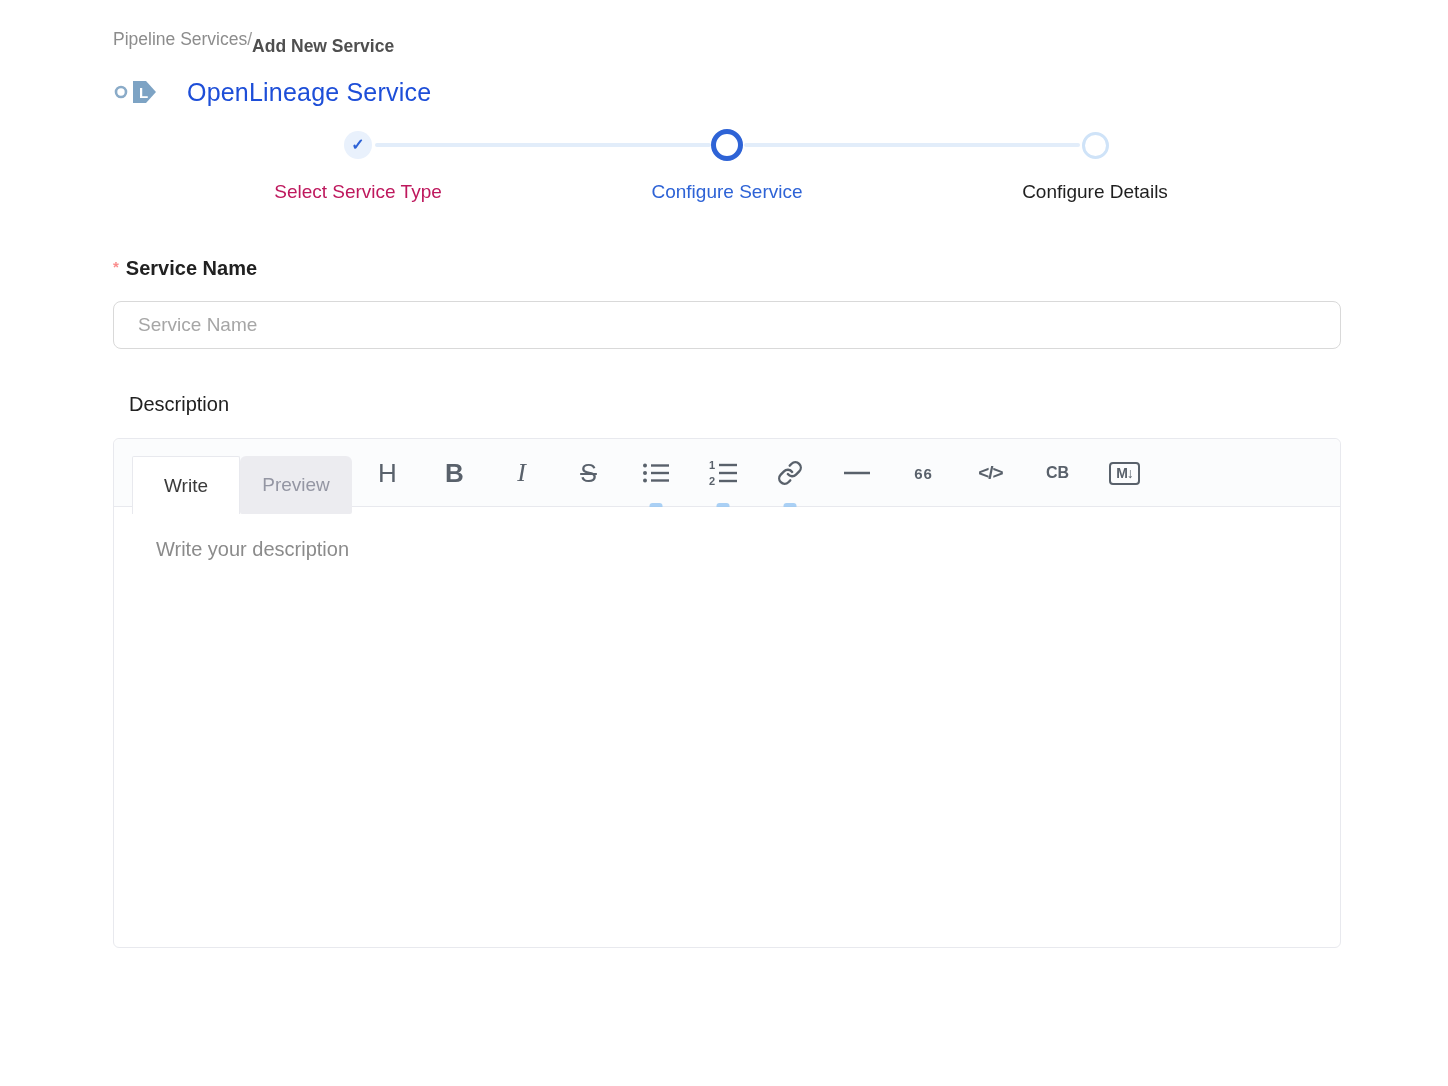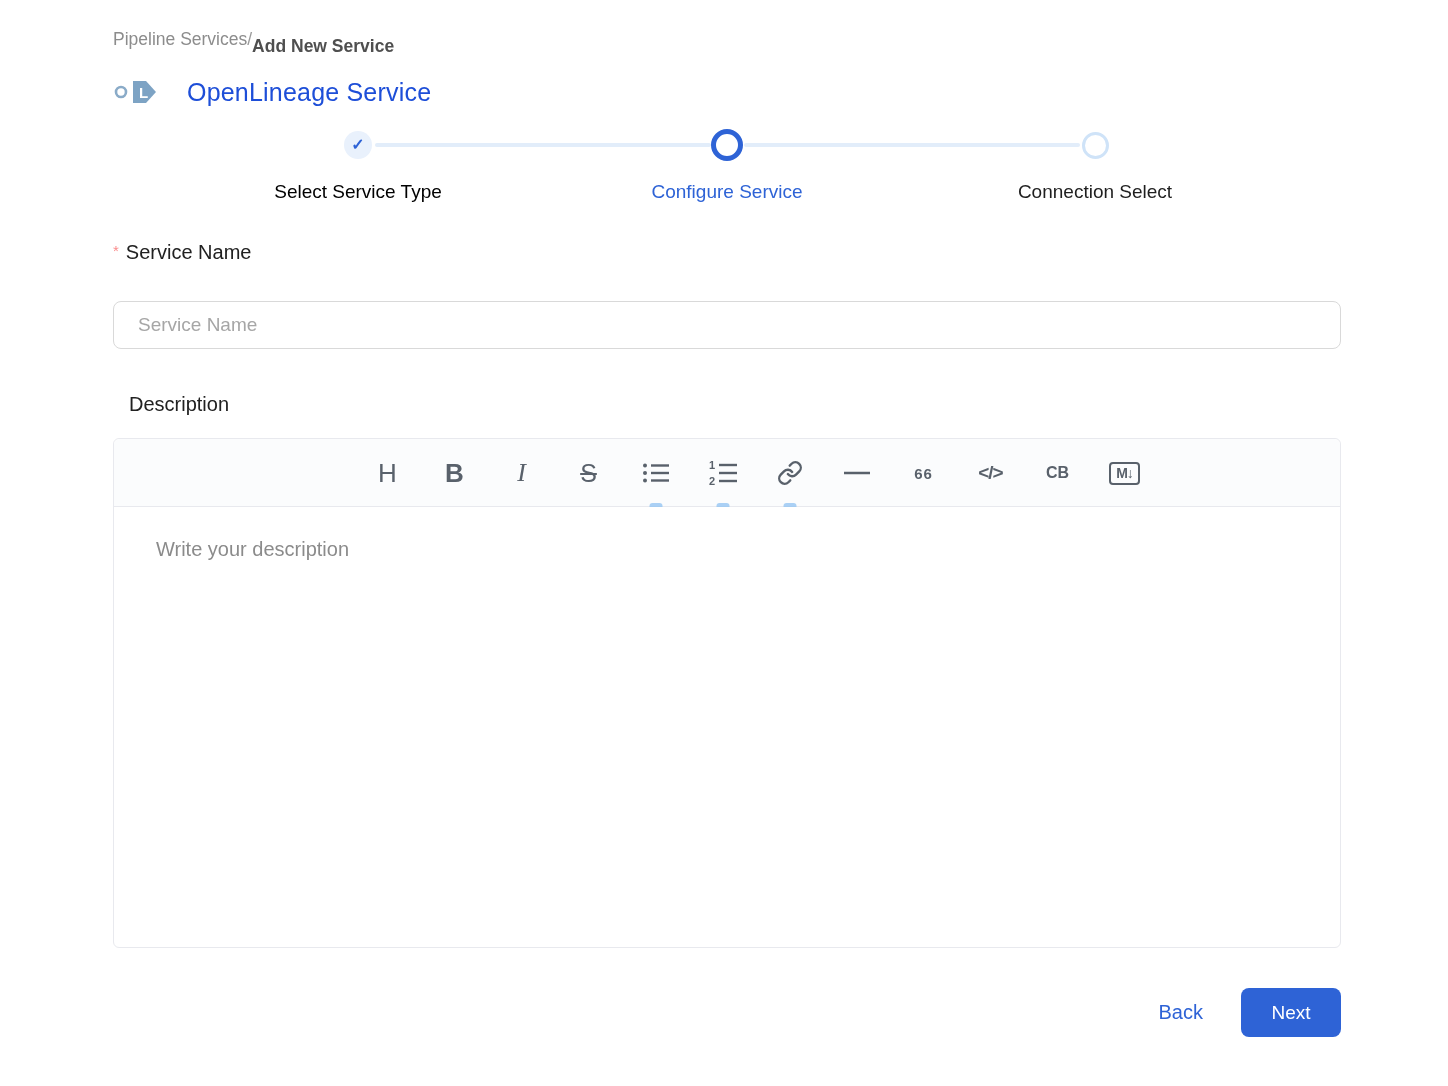--- a/index.html
+++ b/index.html
@@ -21,27 +21,27 @@
   .stepper { position:absolute; top:0; left:0; width:1228px; height:220px; }
   .track { position:absolute; height:4px; background:#e2edfa; border-radius:3px; top:143px; }
   .track1 { left:262px; width:336px; }
   .track2 { left:631px; width:336px; }
   .step-circle { position:absolute; top:131px; border-radius:50%; display:flex; align-items:center; justify-content:center; }
   .circle-done { left:231px; width:28px; height:28px; background:#e9f1fc; }
   .circle-done .chk { color:#2e63d6; font-size:16px; font-weight:700; line-height:1; }
   .circle-active { left:598px; width:32px; height:32px; top:129px; background:#ffffff; border:5px solid #2e63d6; }
   .circle-pending { left:969px; width:27px; height:27px; top:132px; background:#ffffff; border:3.5px solid #cfe3f8; }
   .step-label { position:absolute; top:181px; width:320px; text-align:center; font-size:19px; font-weight:500; }
-  .step-label.s0 { left:85px; color:#000000; }
+  .step-label.s0 { left:85px; color:#be185d; }
   .step-label.s1 { left:454px; color:#2e63d6; }
   .step-label.s2 { left:822px; color:#1f1f1f; }
 
   
   .field-label { position:absolute; left:0; font-size:20px; color:#212121; font-weight:500; }
-  .lbl-service { top:241px; }
+  .lbl-service { top:257px;font-weight:bold; }
   .lbl-desc { top:393px;margin-left:16px; }
   .req { color:#fa8c8c; font-size:15px; margin-right:7px; vertical-align:3px; }
   .text-input { position:absolute; top:301px; left:0; width:1228px; height:48px; border:1px solid #d9d9d9; border-radius:8px; padding:0 24px; font-size:19px; color:#333; outline:none; font-family:"Liberation Sans", sans-serif; }
   .text-input::placeholder { color:#a6a6a6; }
 
   
   .editor { position:absolute; top:438px; left:0; width:1228px; height:510px; border:1px solid #e8e9ee; border-radius:6px; background:#ffffff; }
   .toolbar { position:relative; height:68px; background:#fbfcfd; border-bottom:1px solid #e8e9ee; border-radius:6px 6px 0 0; }
   .tabs { position:absolute; left:18px; top:17px; display:flex; z-index:3; }
   .tab { height:58px; display:flex; align-items:center; justify-content:center; font-size:19px; cursor:pointer; }
@@ -94,32 +94,36 @@
     <div class="track track2"></div>
 
     <div class="step-circle circle-done">
       <span class="chk">✓</span>
     </div>
     <div class="step-circle circle-active"></div>
     <div class="step-circle circle-pending"></div>
 
     <div class="step-label s0">Select Service Type</div>
     <div class="step-label s1">Configure Service</div>
-    <div class="step-label s2">Connection Select</div>
+    <div class="step-label s2">Configure Details</div>
   </div>
 
   <div class="field-label lbl-service">
     <span class="req">*</span><span>Service Name</span>
   </div>
   <input class="text-input" type="text" placeholder="Service Name" style="">
 
   <div class="field-label lbl-desc">Description</div>
 
   <div class="editor">
     <div class="toolbar">
+      <div class="tabs">
+        <div class="tab tab-write">Write</div>
+        <div class="tab tab-preview">Preview</div>
+      </div>
       <div class="tools">
         <div class="tool">
             <span class="g-h">H</span>
           </div>
         <div class="tool">
             <span class="g-b">B</span>
           </div>
         <div class="tool">
             <span class="g-i">I</span>
           </div>
@@ -171,18 +175,14 @@
         <div class="tool">
             <span class="g-md">M↓</span>
           </div>
       </div>
     </div>
     <div class="editor-body">
       <textarea class="editor-area" placeholder="Write your description" style=""></textarea>
     </div>
   </div>
 
-  <div class="footer">
-    <span class="back-link">Back</span>
-    <button class="next-btn">Next</button>
-  </div>
 
 </div>
 
 </body></html>

